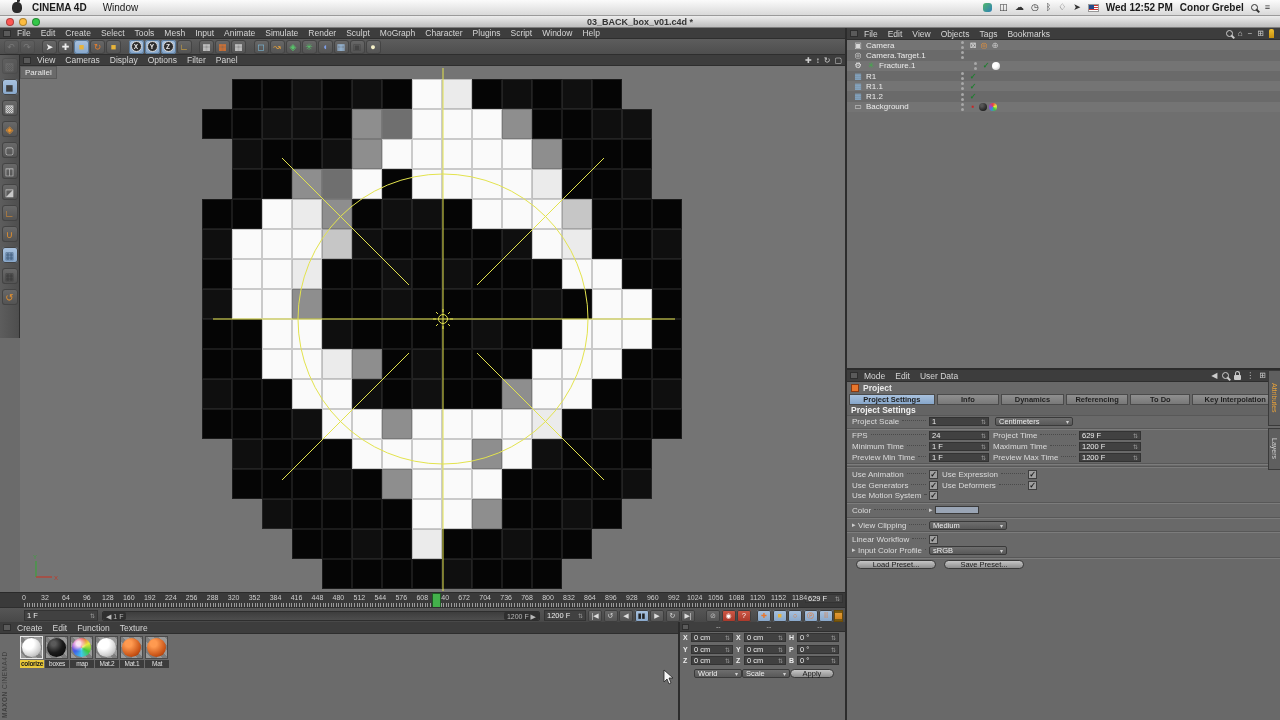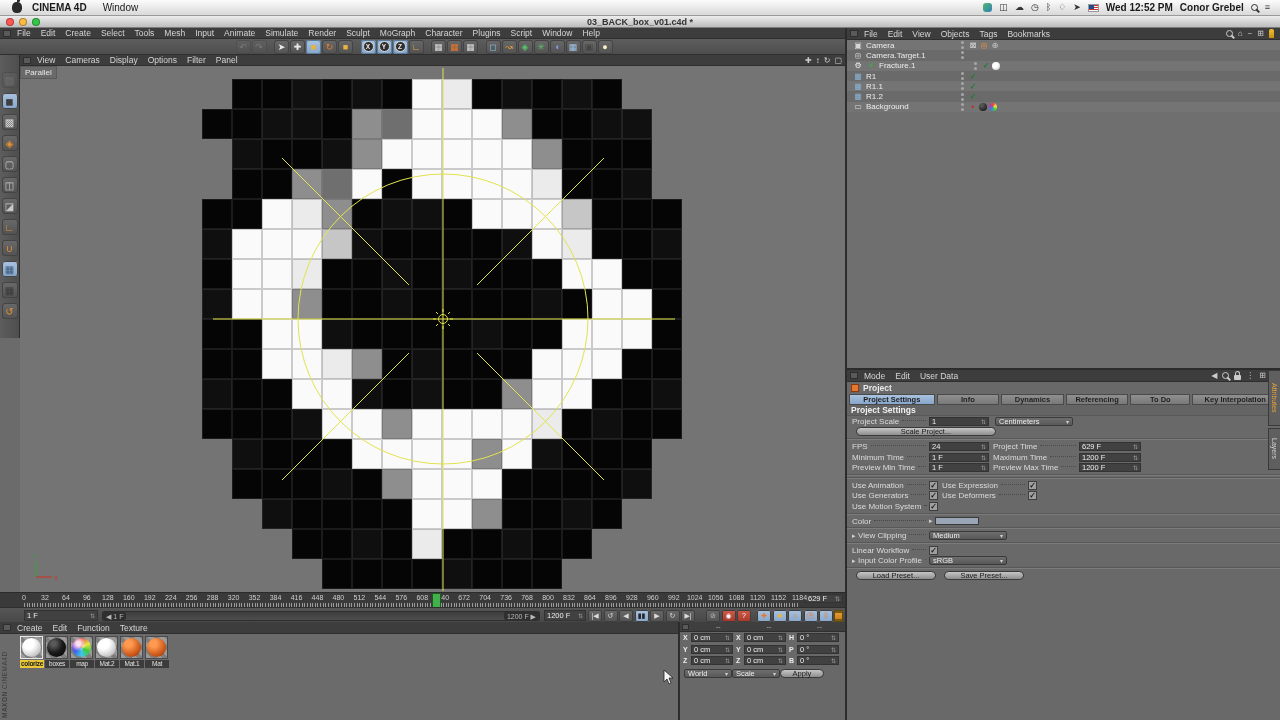--- a/index.html
+++ b/index.html
@@ -1,20 +1,20 @@
 <!DOCTYPE html>
 <html><head>
 <meta charset="utf-8">
 <style>
   html,body{margin:0;padding:0;background:#444;}
   *{box-sizing:border-box;}
   .stage{position:relative;width:1280px;height:720px;overflow:hidden;background:#6b6b6b;
          font-family:"Liberation Sans",sans-serif;color:#ddd;
          -webkit-font-smoothing:antialiased;}
-  .abs{position:absolute;justify-content:center;}
+  .abs{position:absolute;}
 
   
   .macbar{left:0;top:0;width:1280px;height:16px;background:linear-gradient(#fbfbfb,#d9d9d9);
           border-bottom:1px solid #9a9a9a;display:flex;align-items:center;color:#1a1a1a;font-size:10px;}
   .apple{width:10px;height:11px;background:#2a2a2a;border-radius:45% 45% 42% 42%;margin:0 10px 0 12px;position:relative;}
   .apple::before{content:'';position:absolute;top:-3px;left:5px;width:3px;height:3px;background:#2a2a2a;border-radius:50% 0;}
   .macmenu{margin-right:16px;}
   .macmenu.b{font-weight:bold;}
   .macright{margin-left:auto;display:flex;align-items:center;gap:7px;padding-right:10px;}
   .sic{font-size:9px;color:#333;line-height:1;}
@@ -161,21 +161,21 @@
   .mlabel.sel{background:#e9c93b;color:#1a1a1a;font-weight:bold;}
 
   
   .coords{left:678px;top:622px;width:167px;height:98px;background:#686868;border-left:2px solid #2c2c2c;}
   .chead{height:10px;background:#3f3f3f;display:flex;align-items:center;font-size:7px;color:#bbb;border-bottom:1px solid #2e2e2e;}
   .chead .grip{width:7px;height:6px;background:#5a5a5a;border:1px solid #2e2e2e;margin:0 4px 0 2px;}
   .chead span{width:52px;text-align:center;}
   .crow{display:flex;align-items:center;height:11.5px;font-size:7px;padding-left:3px;color:#ececec;}
   .clbl{width:8px;font-weight:bold;}
   .cfld{width:42px;height:9px;margin-right:3px;}
-  .cbot{display:flex;align-items:center;gap:0;padding:2px 3px 0 4px;}
+  .cbot{display:flex;align-items:center;gap:0;padding:2px 3px 0 4px;margin-left:10px;}
   .cdd{width:48px;height:9px;}
   .capply{width:44px;}
 
   .maxon{left:1px;top:652px;width:11px;height:66px;writing-mode:vertical-rl;transform:rotate(180deg);
          font-size:6.5px;color:#3f3f3f;letter-spacing:0.5px;text-align:left;}
   .maxon b{letter-spacing:0.5px;}
   .cursor{position:absolute;pointer-events:none;}
 </style>
 </head>
 <body>
@@ -763,23 +763,20 @@
           </div>
         <div class="fld w60">
             <span>1</span>
             <span class="spin">⇅</span>
           </div>
         <div class="dd w78 ml6">
             <span>Centimeters</span>
             <span class="arr">▾</span>
           </div>
       </div>
-      <div class="arow">
-          <div class="pill w140 ml4">Scale Project...</div>
-        </div>
       <div class="ahr"></div>
       <div class="arow">
         <div class="g1">
             <span>FPS</span>
             <span class="lead"></span>
           </div>
         <div class="fld w60">
             <span>24</span>
             <span class="spin">⇅</span>
           </div>

